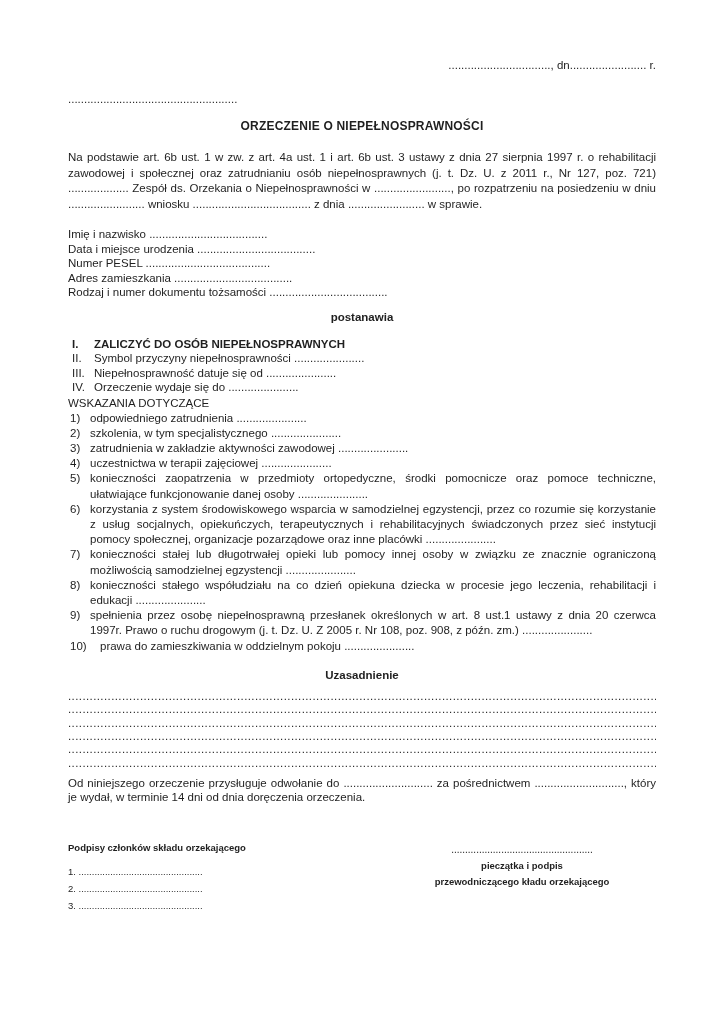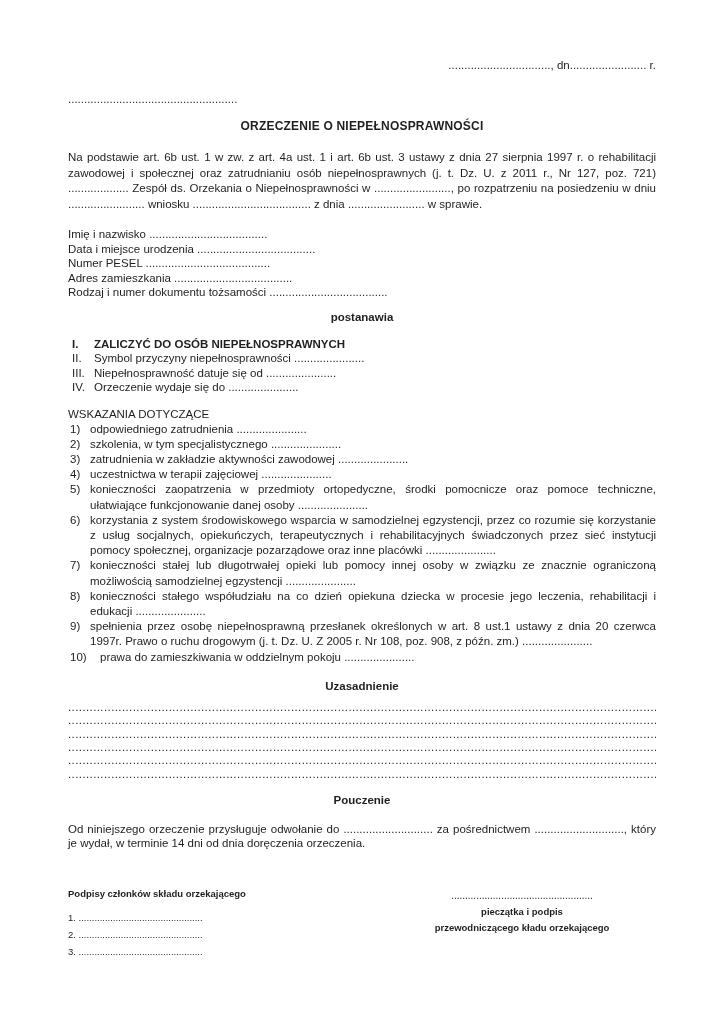--- a/index.html
+++ b/index.html
@@ -24,21 +24,21 @@
   .intro { text-align: justify; margin-bottom: 15px; line-height: 15.5px; }
   .fields { margin-bottom: 4px; }
   .fields .field { line-height: 14.5px; white-space: nowrap; }
   .center-heading { text-align: center; font-weight: bold; margin: 10px 0 12px 0; }
   .roman-list { margin: 0 0 0 4px; }
   .li { display: flex; }
   .li .n { flex: 0 0 22px; }
   .li .t { flex: 1 1 auto; text-align: justify; }
   .roman-list .li { line-height: 14.5px; }
   .roman-list .li.bold { font-weight: bold; }
-  .wskazania { line-height: 15px; margin-top: 12px; }
+  .wskazania { line-height: 15px; margin-top: 1px; }
   .num-list .li { line-height: 15.2px; }
   .num-list .n { flex: 0 0 20px; padding-left: 2px; }
   .num-list .li.wide-n .n { flex: 0 0 30px; }
   .uzasadnienie-heading { text-align: center; font-weight: bold; margin: 14px 0 7px 0; }
   .dotted-lines { margin-bottom: 6px; }
   .dotted-line { white-space: nowrap; overflow: hidden; height: 13.4px; line-height: 13.4px; letter-spacing: 0.4px; }
   .pouczenie-heading { text-align: center; font-weight: bold; margin: 12px 0 14px 0; }
   .pouczenie-text { text-align: justify; line-height: 14px; }
   .sig-row { display: flex; justify-content: space-between; margin-top: 38px; }
   .sig-left { font-size: 9.5px; line-height: 12px; }
@@ -141,21 +141,20 @@
 
   <div class="dotted-lines">
     <div class="dotted-line">........................................................................................................................................................................................................................................</div>
     <div class="dotted-line">........................................................................................................................................................................................................................................</div>
     <div class="dotted-line">........................................................................................................................................................................................................................................</div>
     <div class="dotted-line">........................................................................................................................................................................................................................................</div>
     <div class="dotted-line">........................................................................................................................................................................................................................................</div>
     <div class="dotted-line">........................................................................................................................................................................................................................................</div>
   </div>
 
-  <div class="pouczenie-heading">Pouczenie</div>
 
   <div class="pouczenie-text">Od niniejszego orzeczenie przysługuje odwołanie do ............................ za pośrednictwem ............................, który je wydał, w terminie 14 dni od dnia doręczenia orzeczenia.</div>
 
   <div class="sig-row">
     <div class="sig-left">
       <div class="sig-heading">Podpisy członków składu orzekającego</div>
       <div class="sig-line">1. ...............................................</div>
       <div class="sig-line">2. ...............................................</div>
       <div class="sig-line">3. ...............................................</div>
     </div>

